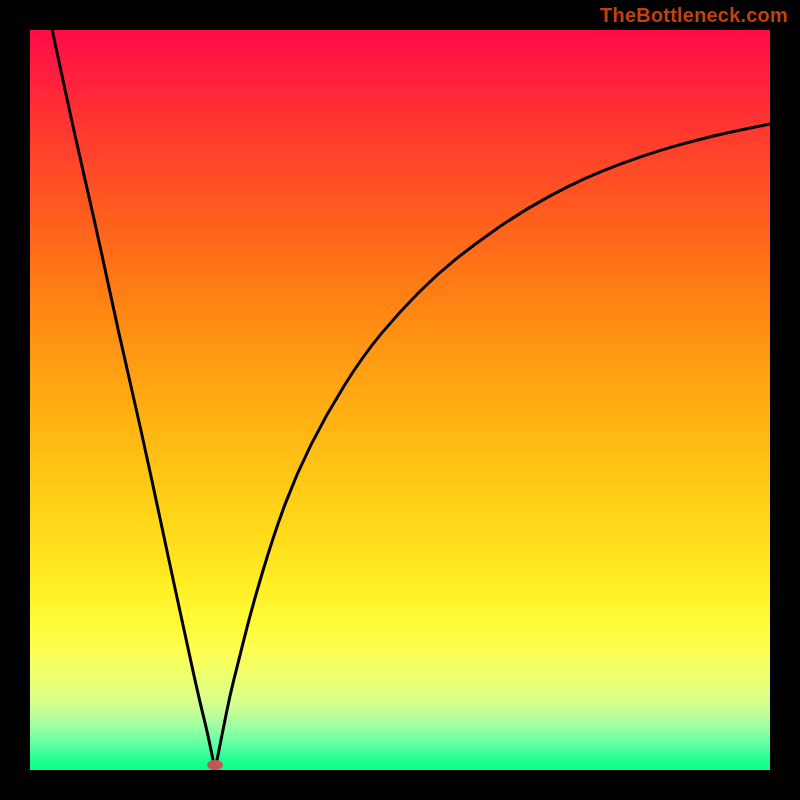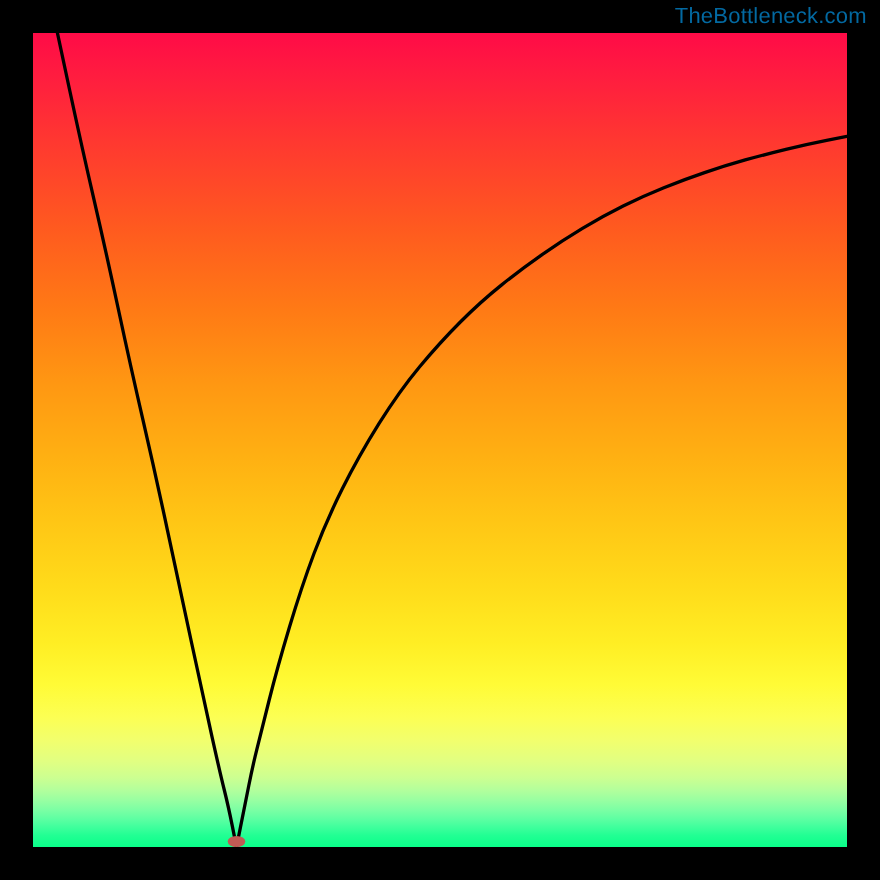--- a/index.html
+++ b/index.html
@@ -46,23 +46,23 @@
       #5cffa2 96.6%,
       #3eff9c 97.6%,
       #21ff93 98.6%,
       #0aff8a 100%
     );
   }
   .watermark {
     position: absolute;
     top: 4px;
     right: 12px;
-    color: #0369a1;
+    color: #c2410c;
     font-size: 20px;
-    font-weight: 400;
+    font-weight: 700;
     letter-spacing: 0.2px;
     user-select: none;
   }
   svg.curve {
     position: absolute;
     left: 0;
     top: 0;
     width: 740px;
     height: 740px;
   }

